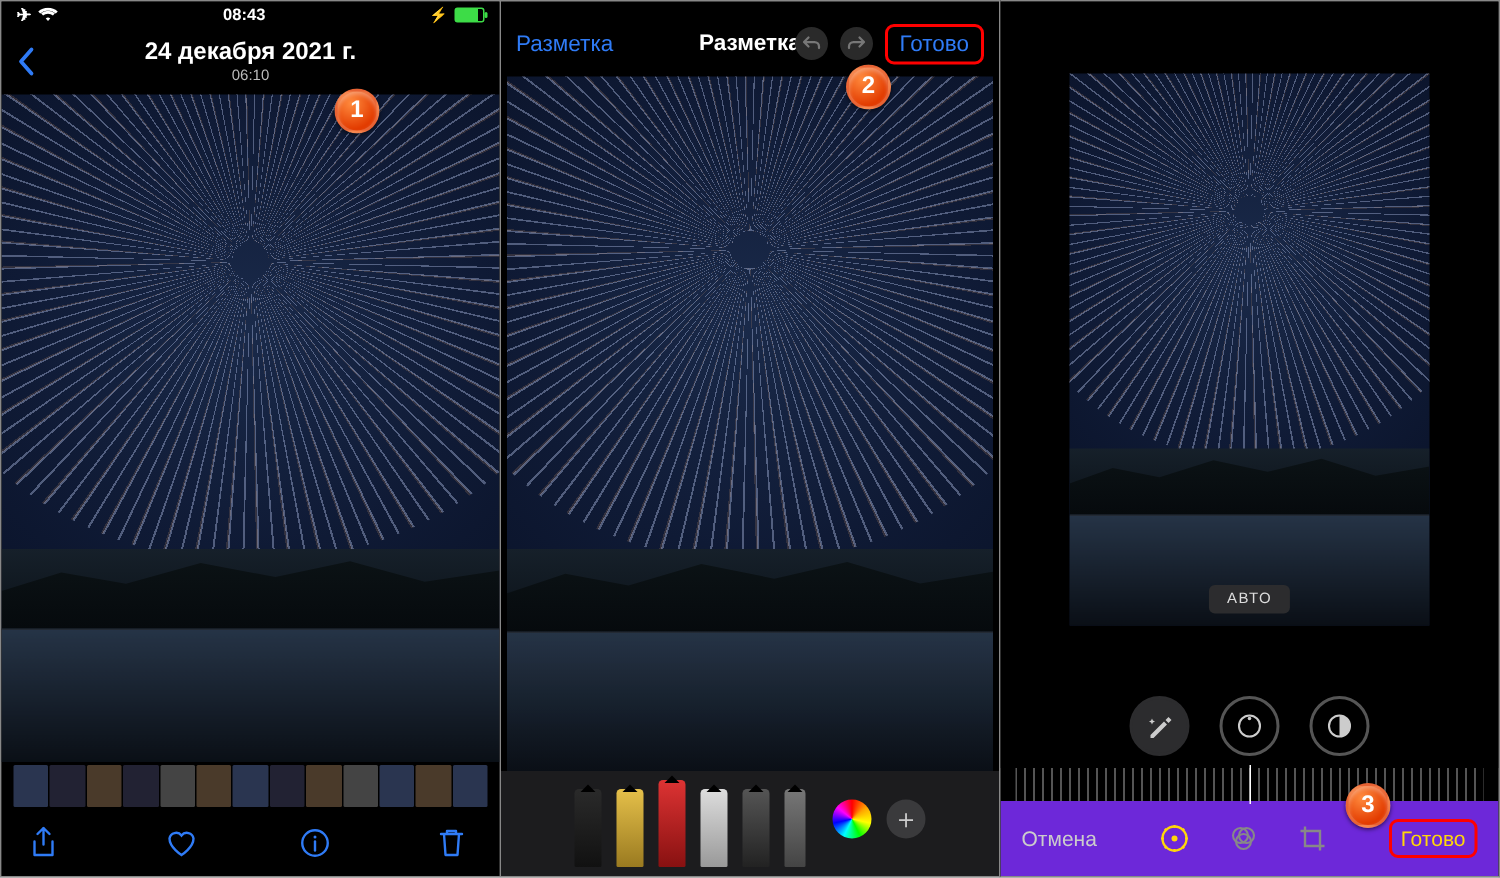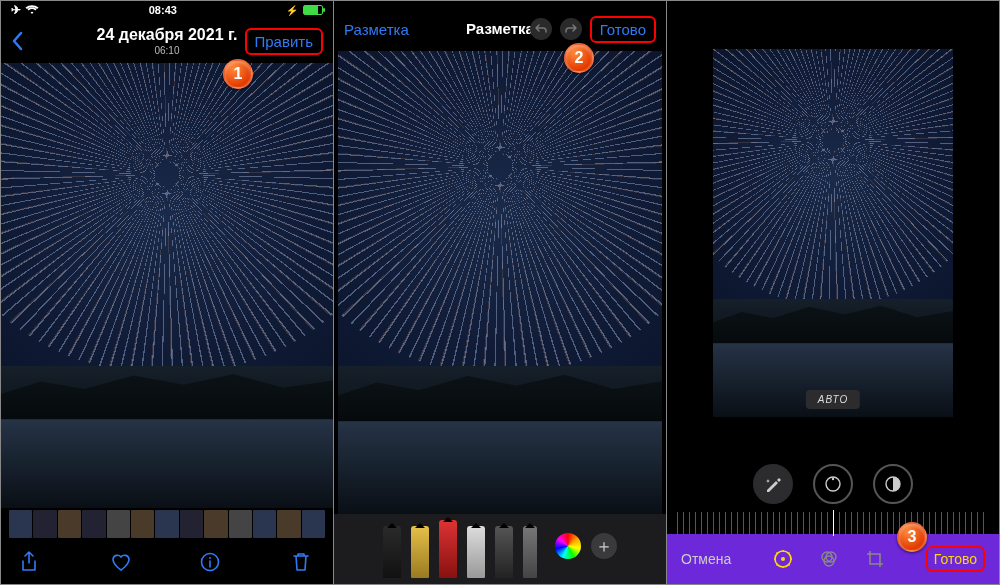--- a/index.html
+++ b/index.html
@@ -158,21 +158,20 @@
   .add-btn {
     width:26px;height:26px;border-radius:50%;background:#3a3a3c;color:#ccc;
     display:flex;align-items:center;justify-content:center;font-size:18px;
     align-self:center;
   }
 
   
   .p3 .photo-wrap {
     flex:1; display:flex; align-items:center; justify-content:center; padding:18px 46px 10px;
     background:#000;
-    font-style:italic;
   }
   .p3 .photo.small { position:relative; width:100%; aspect-ratio: 3/4.6; flex:none; }
   .auto-pill {
     position:absolute; bottom:8px; left:50%; transform:translateX(-50%);
     background:#2c2c2e; color:#ddd; font-size:10px; letter-spacing:1px;
     padding:4px 12px; border-radius:4px;
   }
   .eye-icn, .circ-icn {
     width:24px;height:24px;display:flex;align-items:center;justify-content:center;
     color:#888;font-size:16px;
@@ -240,25 +239,20 @@
 
   <div class="navbar">
     <div class="nav-left">
       <svg width="12" height="20" viewBox="0 0 12 20">
           <path d="M10 2L3 10l7 8" stroke="#2f7bf6" stroke-width="2.5" fill="none" stroke-linecap="round" stroke-linejoin="round"></path>
         </svg>
     </div>
     <div class="nav-title">
       <div class="date">24 декабря 2021 г.</div>
       <div class="time">06:10</div>
-    </div>
-    <div class="nav-right">
-      <span class="highlight-box">
-        <span>Править</span>
-      </span>
     </div>
   </div>
 
   <div class="photo">
     <div class="trails"></div>
       <div class="trails warm"></div>
     <div class="horizon"></div>
       <div class="hill"></div>
       <div class="lake"></div>
   </div>

